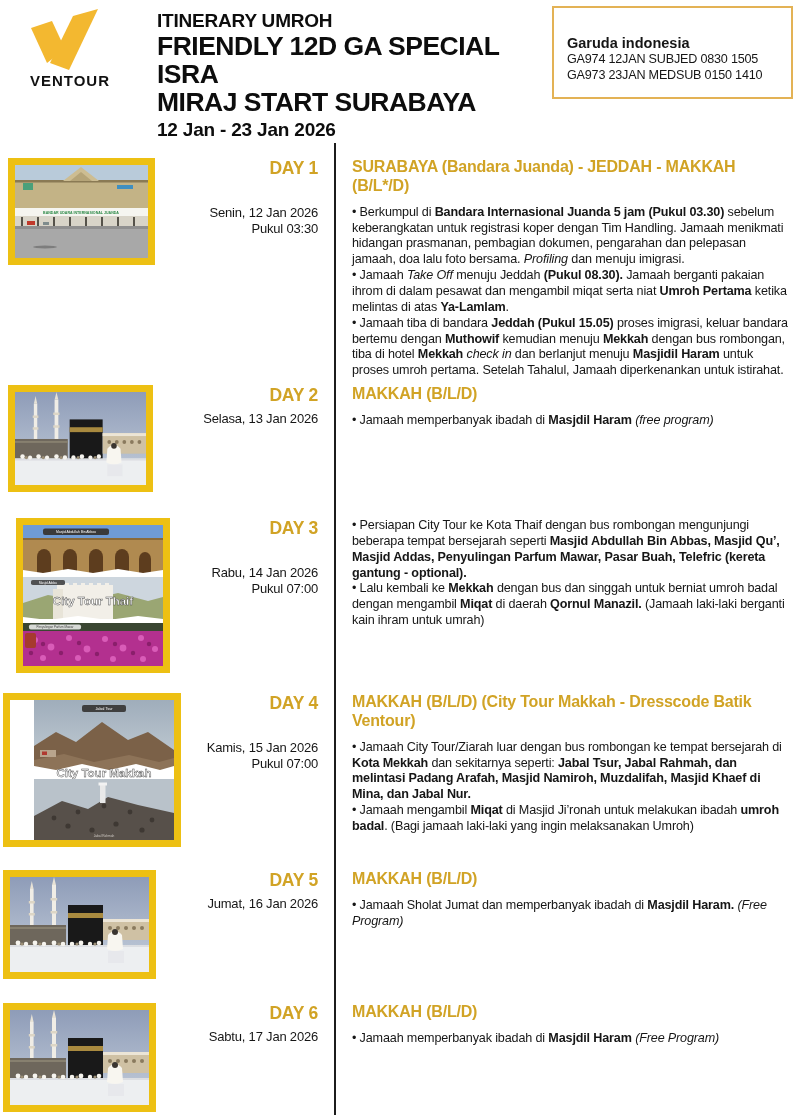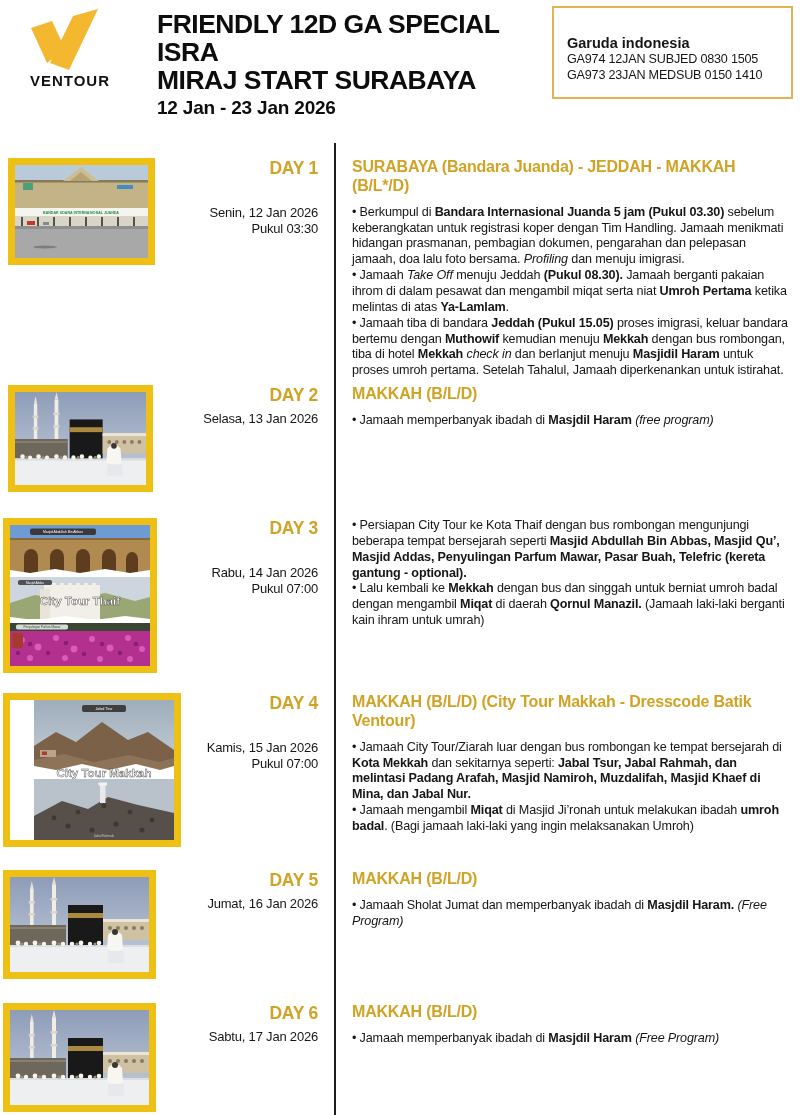--- a/index.html
+++ b/index.html
@@ -39,36 +39,37 @@
   .date-block{position:absolute;right:0;width:178px;text-align:right;font-size:13px;line-height:1.24;letter-spacing:-0.2px;}
   .dt-deep{top:47px}
   .content{position:absolute;left:352px;top:0;width:440px;}
   .c-title{font-size:16px;font-weight:bold;color:var(--gold);line-height:1.18;margin:0 0 9px 0;letter-spacing:-0.2px;}
   .r4 .c-title{max-width:404px;}
   .bullets p{margin:0;font-size:12.6px;line-height:1.26;letter-spacing:-0.15px;}
   
   .photo{position:absolute;border:7px solid var(--imgY);background:#fff;line-height:0;}
   .r1 .photo{left:8px;top:0;}
   .r2 .photo{left:8px;top:0;}
-  .r3 .photo{left:3px;top:0;}
+  .r3 .photo{left:16px;top:0;}
   .r4 .photo{left:3px;top:0;padding-left:24px;}
   .r5 .photo,.r6 .photo{left:3px;top:0;}
 </style>
 </head>
 <body>
 
 <div class="logo-wrap">
   <svg width="84" height="62" viewBox="0 0 84 62">
     <path d="M3,20 L24,13 L37,41 L19,55 Z" fill="#F3B830"></path>
     <path d="M45,8 L70,1 L41,62 L22,55 Z" fill="#F3B830"></path>
   </svg>
   <div class="brand">VENTOUR</div>
 </div>
 
 <div class="titles">
+  <div class="t-small">ITINERARY UMROH</div>
   <div class="t-big">FRIENDLY 12D GA SPECIAL ISRA</div>
   <div class="t-big">MIRAJ START SURABAYA</div>
   <div class="t-date">12 Jan - 23 Jan 2026</div>
 </div>
 
 <div class="flight-box">
   <div class="airline">Garuda indonesia</div>
   <div class="flight-line">GA974 12JAN SUBJED 0830 1505</div>
   <div class="flight-line">GA973 23JAN MEDSUB 0150 1410</div>
 </div>

